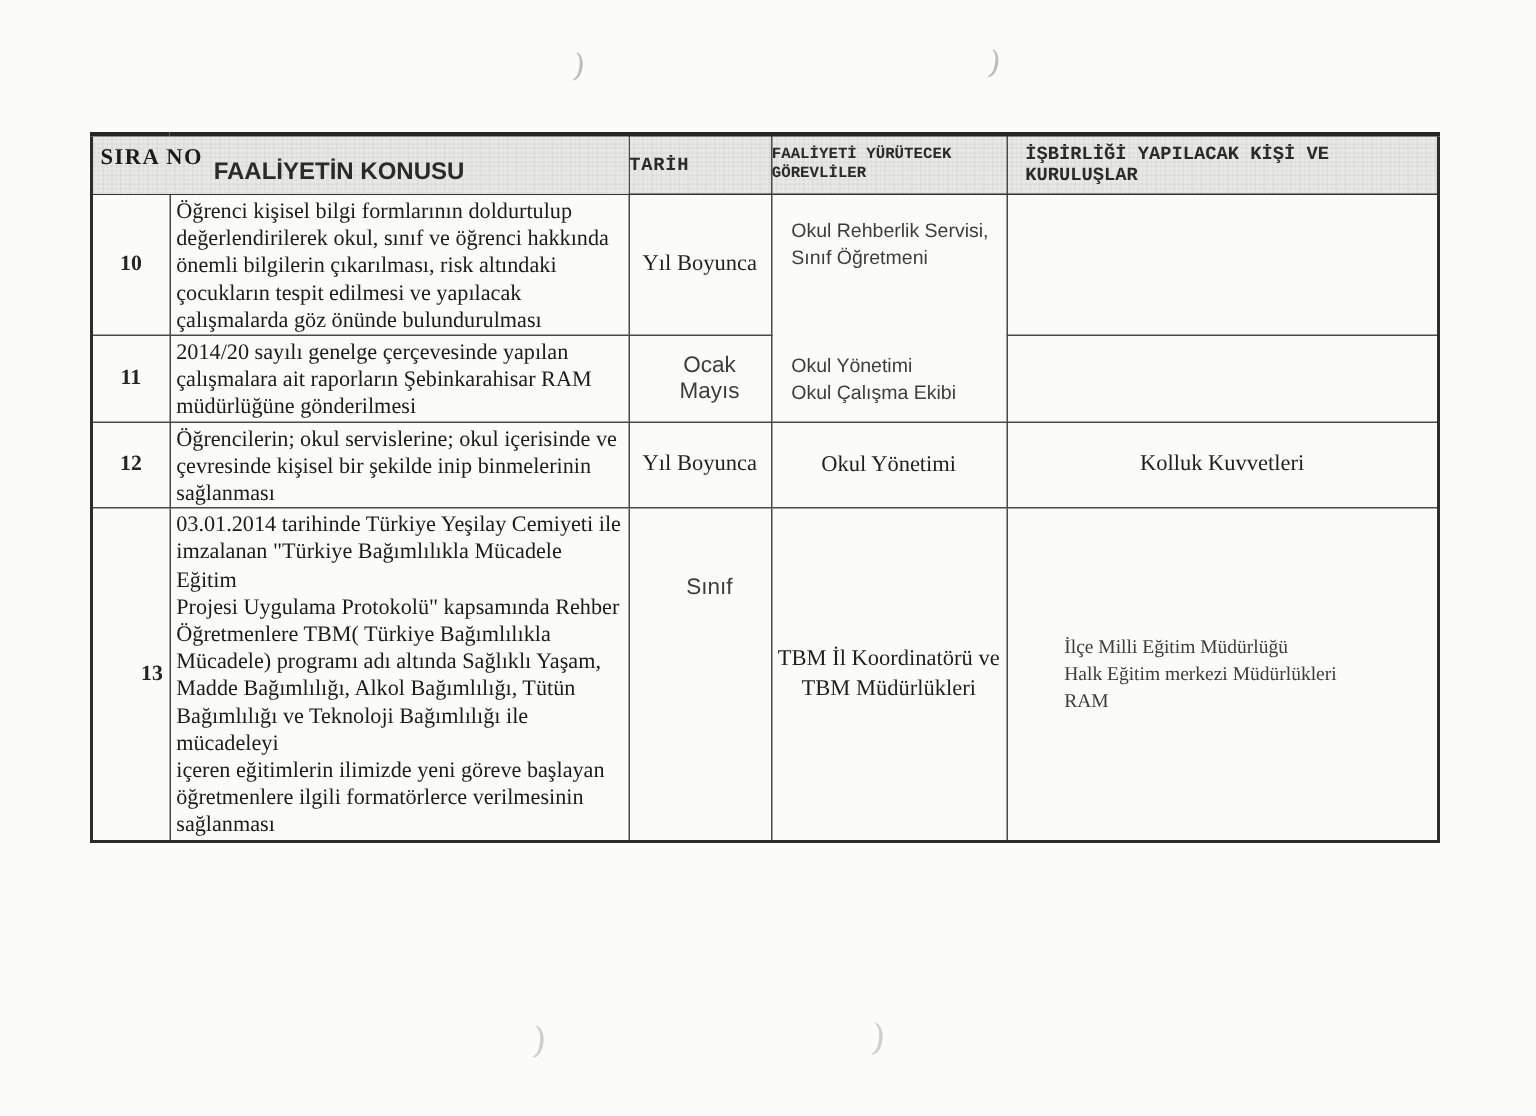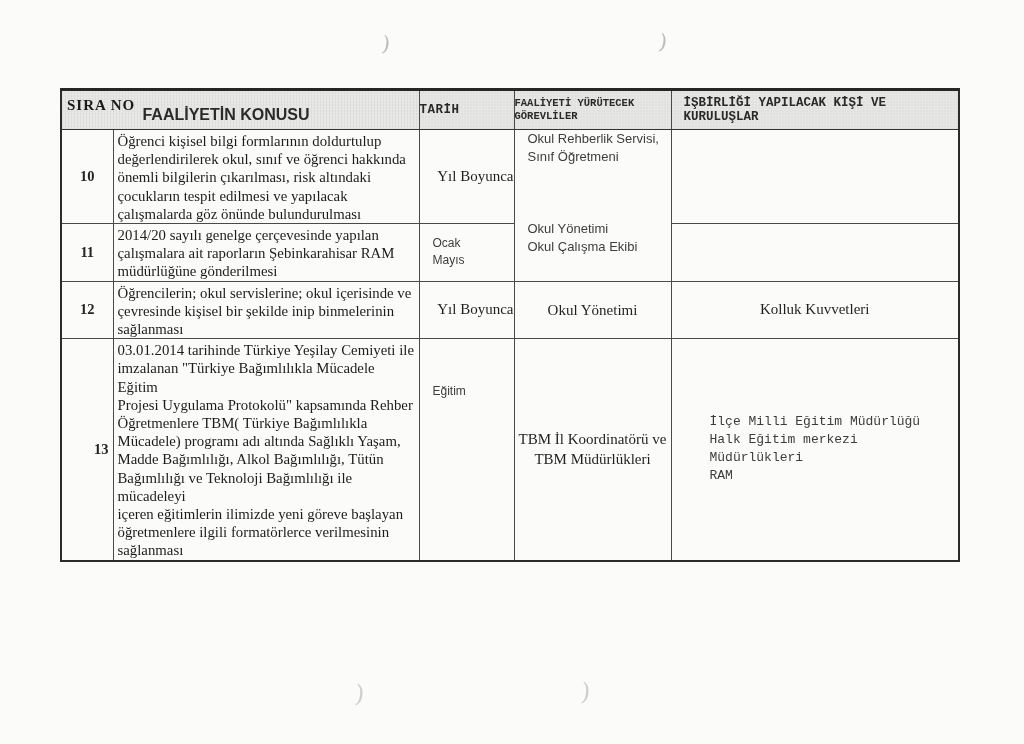--- a/index.html
+++ b/index.html
@@ -48,37 +48,37 @@
   .gorev-h{font-size:10.5px;line-height:13px;white-space:pre-line;}
   .isb-h{font-size:12.5px;padding-left:12px;}
 
   
   .num{text-align:center;font-size:14.5px;color:#242424;font-weight:bold;}
   .konu{
     vertical-align:top;white-space:pre-line;
     font-size:14.8px;line-height:18.2px;color:#1c1c1c;
     padding:2px 2px 0 4px;
   }
-  .tarih-serif{text-align:right;font-size:15px;}
+  .tarih-serif{text-align:center;font-size:15px;}
   .tarih-sans{
-    font-family:"Liberation Sans",sans-serif;font-size:12px;color:#3d3d3d;
-    white-space:pre-line;line-height:17px;padding-left:13px;
+    font-family:"Liberation Sans",sans-serif;font-size:15px;color:#3d3d3d;
+    white-space:pre-line;line-height:17px;padding-left:13px;text-align:center;
   }
   .tarih-kasim{vertical-align:top;padding-top:44px;}
   .gorev-merged{vertical-align:top;}
   .gorev-merged .blk{
     font-family:"Liberation Sans",sans-serif;font-size:13px;color:#3d3d3d;
     white-space:pre-line;line-height:18px;margin-left:13px;
   }
-  .gorev-merged .blk1{}
+  .gorev-merged .blk1{margin-top:15px;}
   .gorev-merged .blk2{margin-top:54px;}
   .gorev-serif{text-align:center;font-size:15px;white-space:pre-line;line-height:20px;}
   .isb-serif{text-align:center;font-size:15px;}
   .isb-sans{
-    font-family:Liberation Mono, monospace;font-size:13px;color:#3d3d3d;
+    font-family:Liberation Serif, serif;font-size:13px;color:#3d3d3d;
     white-space:pre-line;line-height:18px;padding-left:38px;
   }
 </style>
 </head>
 <body>
 
 <span class="scan-artifact" style="left:382px;top:32px;transform:rotate(8deg);">)</span>
 <span class="scan-artifact" style="left:659px;top:30px;transform:rotate(10deg);">)</span>
 <span class="scan-artifact faint" style="left:355px;top:680px;transform:rotate(6deg);">)</span>
 <span class="scan-artifact faint" style="left:581px;top:678px;transform:rotate(6deg);">)</span>
@@ -146,21 +146,21 @@
     <td class="konu">03.01.2014 tarihinde Türkiye Yeşilay Cemiyeti ile
 imzalanan "Türkiye Bağımlılıkla Mücadele Eğitim
 Projesi Uygulama Protokolü" kapsamında  Rehber
 Öğretmenlere TBM( Türkiye Bağımlılıkla
 Mücadele) programı adı altında  Sağlıklı Yaşam,
 Madde Bağımlılığı, Alkol Bağımlılığı, Tütün
 Bağımlılığı ve Teknoloji Bağımlılığı ile mücadeleyi
 içeren eğitimlerin ilimizde  yeni göreve başlayan
 öğretmenlere ilgili formatörlerce  verilmesinin
 sağlanması</td>
-    <td class="tarih-sans tarih-kasim">Eğitim</td>
+    <td class="tarih-sans tarih-kasim">Sınıf</td>
     <td class="gorev-serif">TBM İl Koordinatörü ve
 TBM Müdürlükleri</td>
     <td class="isb-sans">İlçe Milli Eğitim Müdürlüğü
 Halk Eğitim merkezi Müdürlükleri
 RAM</td>
   </tr>
 </tbody>
   </table>
 
 </body></html>

